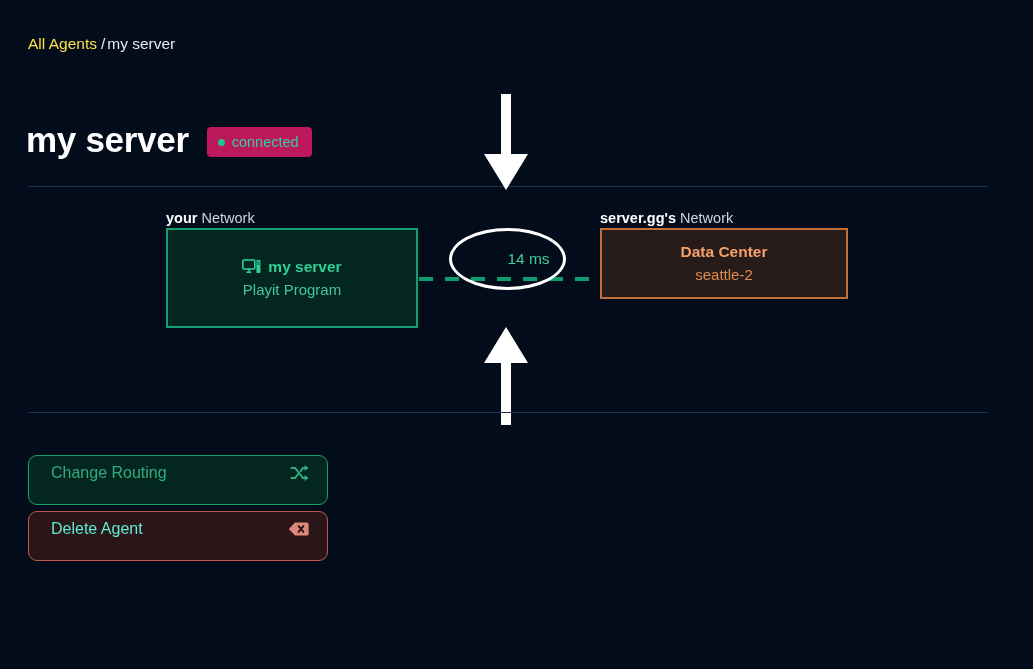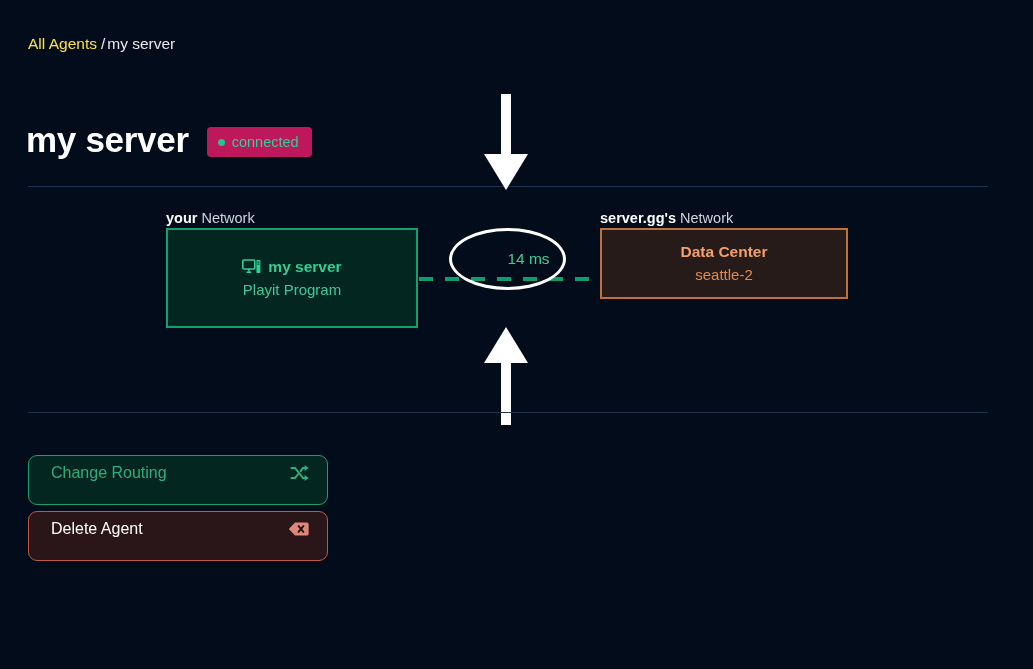--- a/index.html
+++ b/index.html
@@ -235,21 +235,21 @@
     color: #31ac7c;
   }
   .btn-blue {
     border-color: #3b82f6;
     background: #0c2145;
     color: #6aa8fb;
   }
   .btn-red {
     border-color: #c0584a;
     background: #2a1619;
-    color: #ffffff;
+    color: #5eead4;
   }
   .action-icon { display: inline-flex; align-items: center; }
 </style>
 </head>
 <body>
 
 <div class="page">
 
   <div class="breadcrumb">
     <a class="breadcrumb-link">All Agents</a><span class="breadcrumb-sep">/</span><span class="breadcrumb-current">my server</span>

